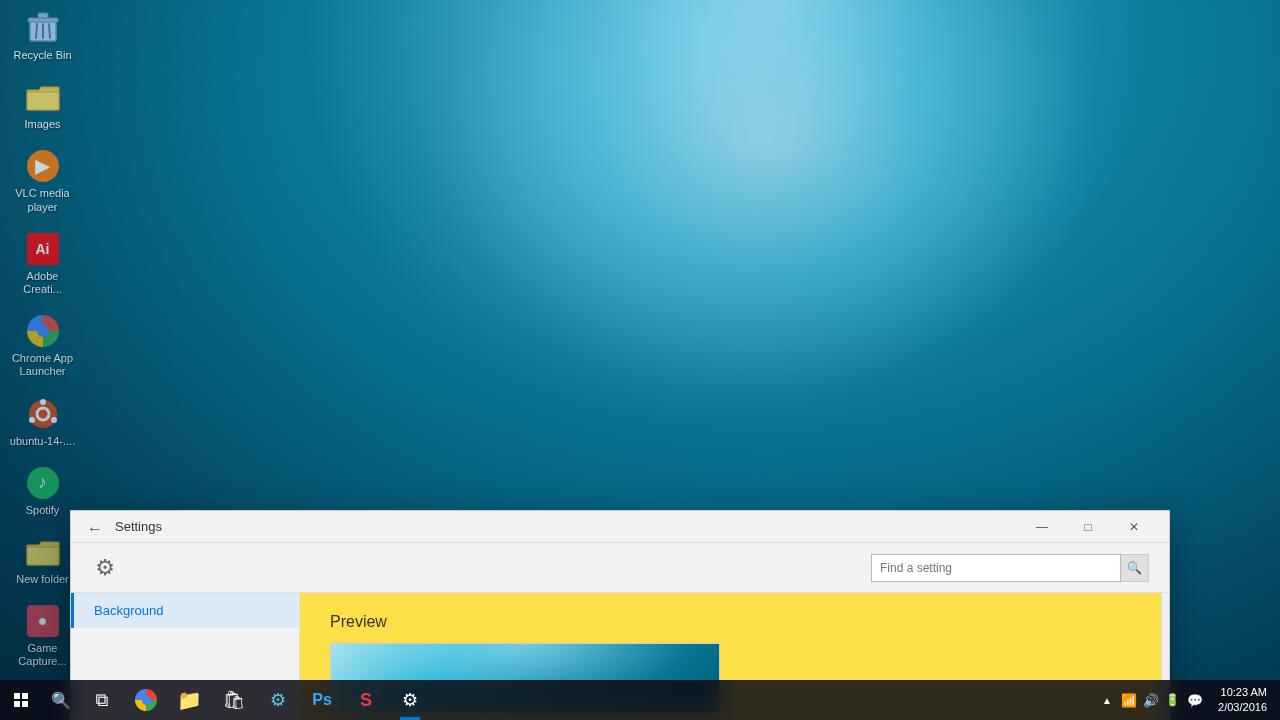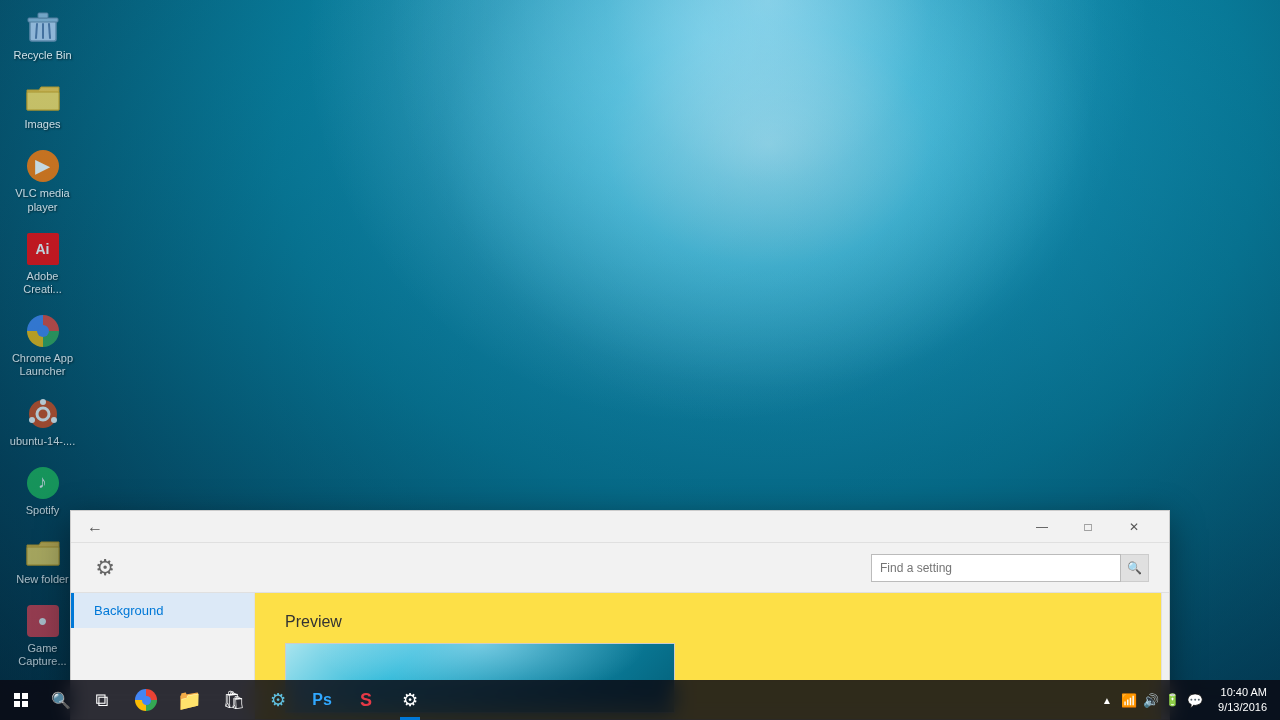--- a/index.html
+++ b/index.html
@@ -301,21 +301,21 @@
     }
 
     
     .settings-content-area {
       display: flex;
       flex: 1;
       overflow: hidden;
     }
 
     .settings-sidebar {
-      width: 184px;
+      width: 229px;
       background: #f2f2f2;
       border-right: 1px solid #e0e0e0;
       overflow-y: auto;
       flex-shrink: 0;
     }
 
     .sidebar-nav-item {
       padding: 10px 20px;
       font-size: 13px;
       color: #333;
@@ -572,20 +572,21 @@
       </div>
       <span class="icon-label">Game Capture...</span>
     </div>
 
   </div>
 
   <div class="settings-window">
 
     <div class="window-titlebar">
       <div class="window-back-btn">←</div>
+      <span class="window-title-text">Settings</span>
       <div class="window-controls">
         <div class="win-ctrl minimize">—</div>
         <div class="win-ctrl restore">□</div>
         <div class="win-ctrl close">✕</div>
       </div>
     </div>
 
     <div class="settings-inner">
 
       <div class="settings-header">
@@ -678,20 +679,20 @@
           <span style="color:white;font-size:13px;">🔊</span>
         </div>
         <div class="systray-icon">
           <span style="color:white;font-size:12px;">🔋</span>
         </div>
         <div class="systray-icon">
           <span style="color:white;font-size:13px;">💬</span>
         </div>
       </div>
       <div class="taskbar-clock">
-        <span>10:40 AM</span>
-        <span>9/13/2016</span>
+        <span>10:23 AM</span>
+        <span>2/03/2016</span>
       </div>
     </div>
 
   </div>
 
 </div>
 
 </body></html>

